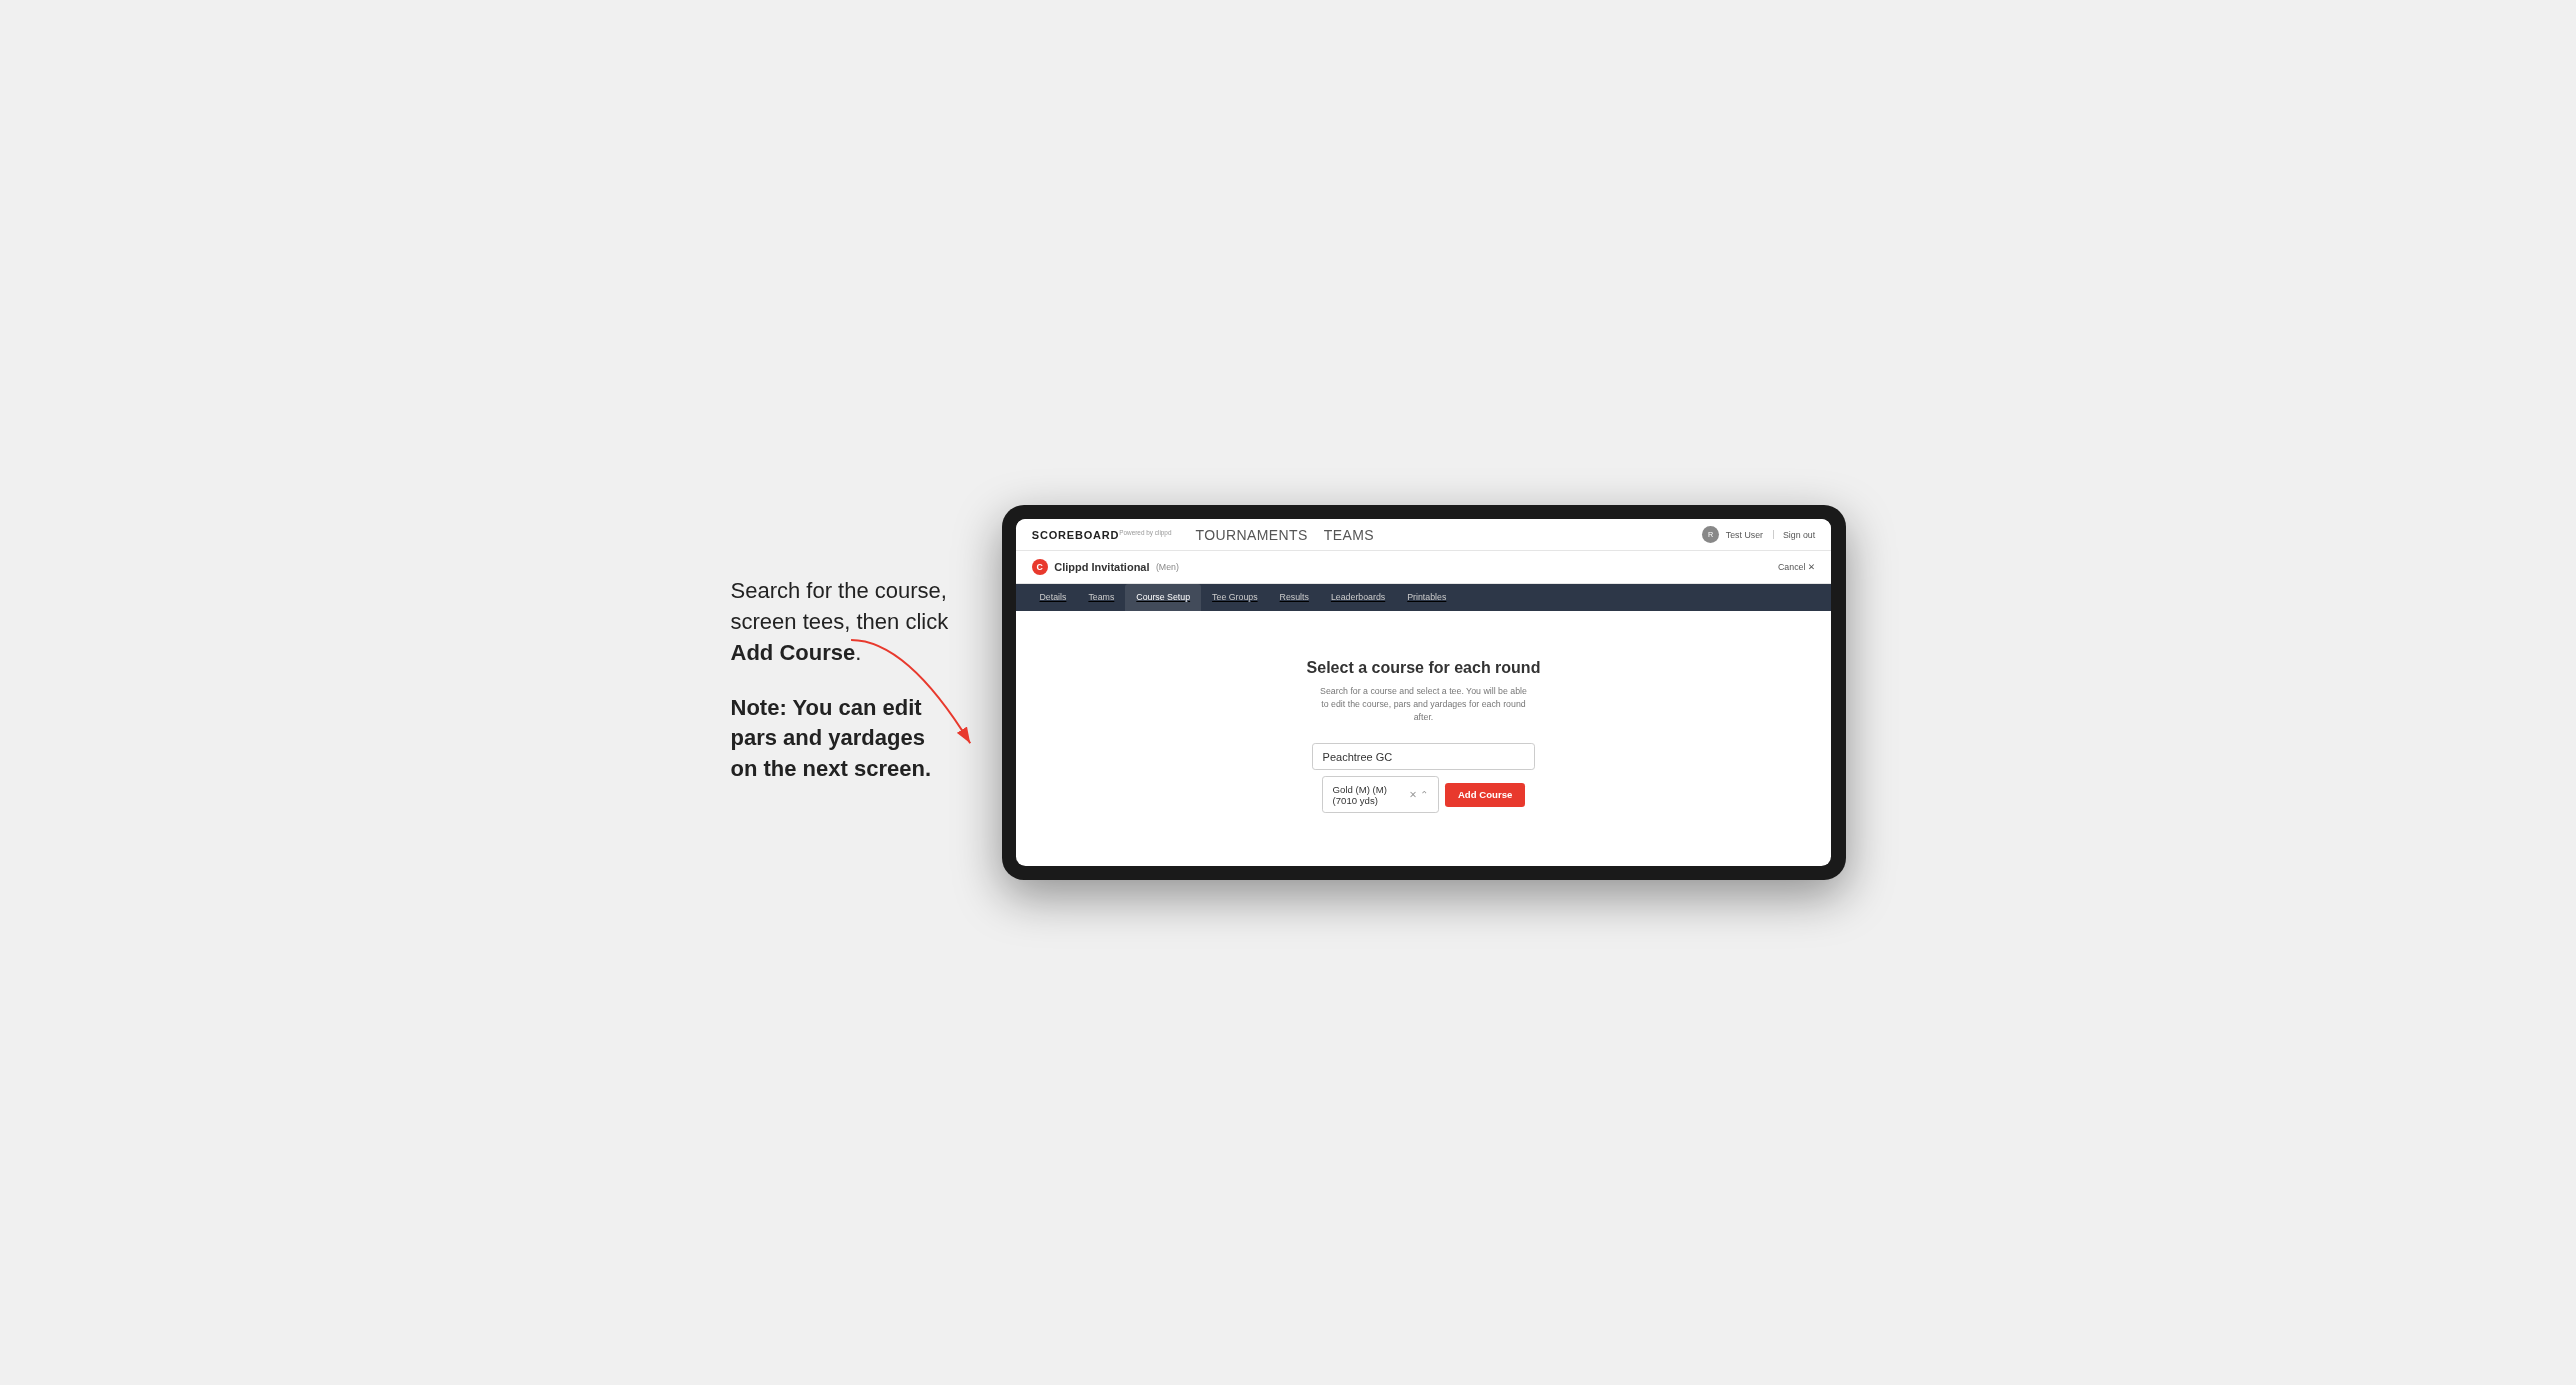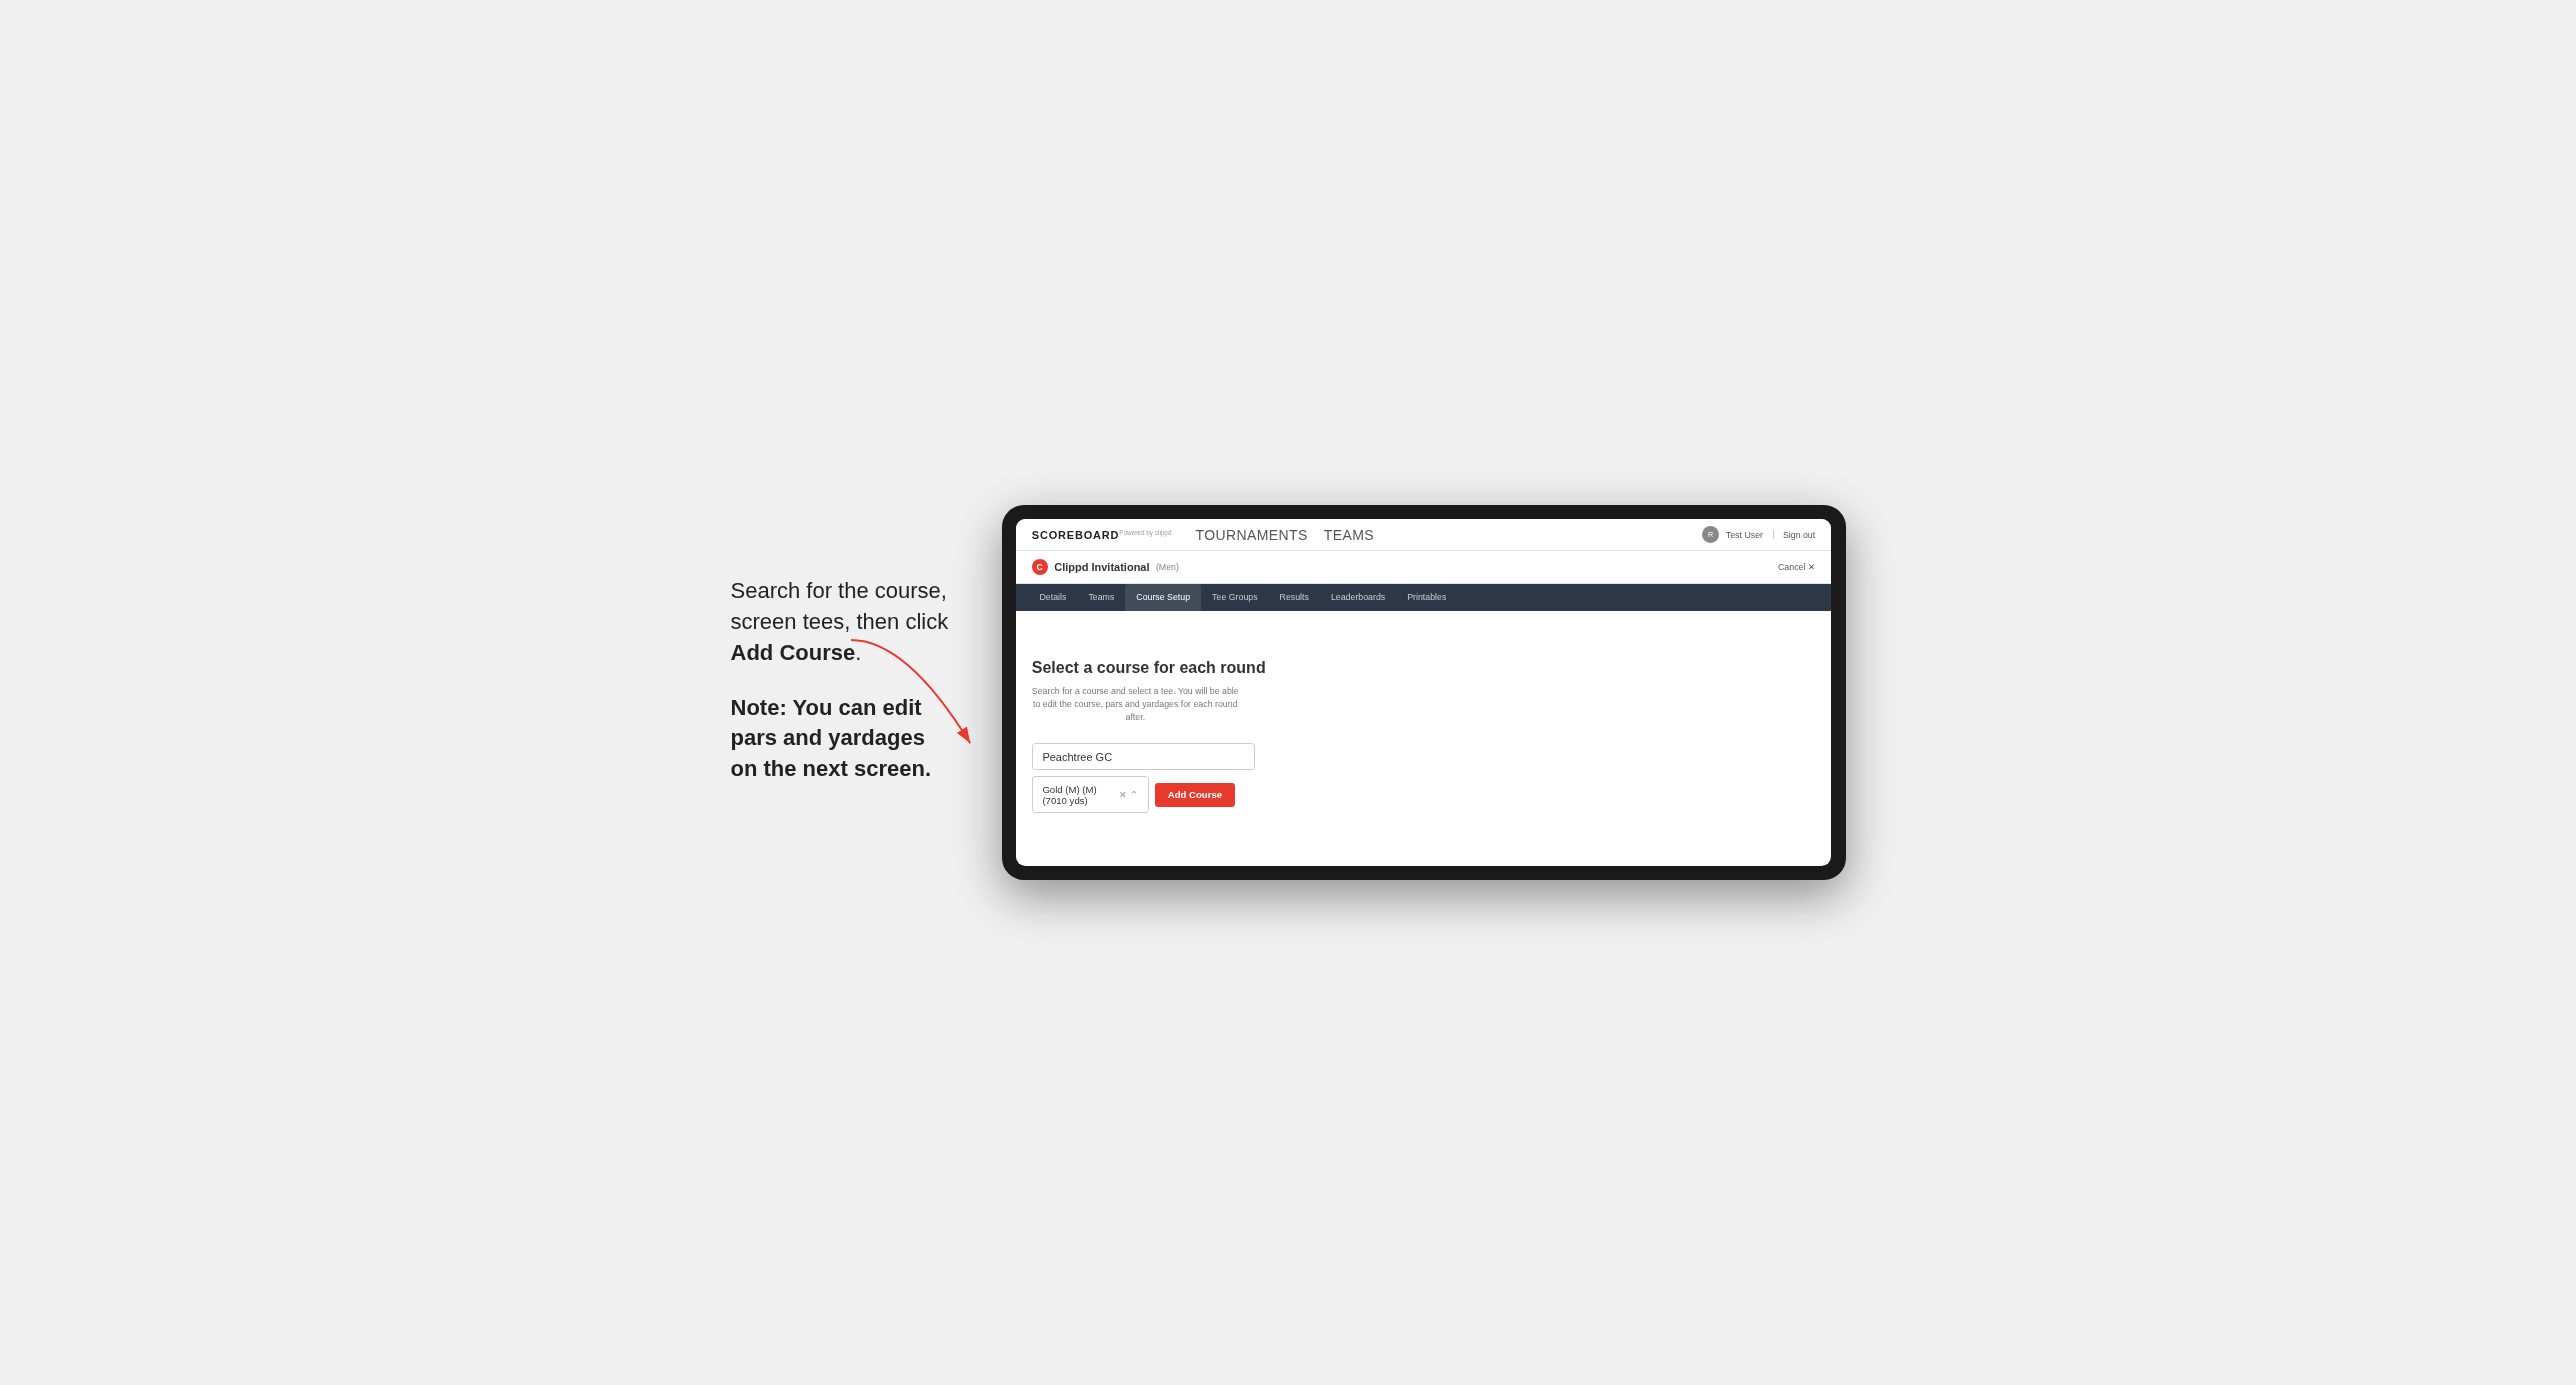--- a/index.html
+++ b/index.html
@@ -160,20 +160,21 @@
       font-size: 8.8px;
       color: #555;
       cursor: pointer;
     }
 
     
     .tab-nav {
       background: #2d3748;
       display: flex;
       padding: 0 12.7px;
+      text-decoration: underline;
     }
 
     .tab-nav .tab-item {
       padding: 8px 11px;
       font-size: 8.8px;
       color: #ccc;
       cursor: pointer;
       border-bottom: 1.6px solid transparent;
     }
 
@@ -181,21 +182,21 @@
       color: #fff;
       background: rgba(255,255,255,0.1);
       border-radius: 3.2px 3.2px 0 0;
     }
 
     
     .main-content {
       padding: 48px 16px 32px;
       display: flex;
       flex-direction: column;
-      align-items: flex-start;
+      align-items: center;
       min-height: 255px;
     }
 
     .section-title {
       font-size: 16px;
       font-weight: 600;
       color: #333;
       margin-bottom: 8px;
     }
 

